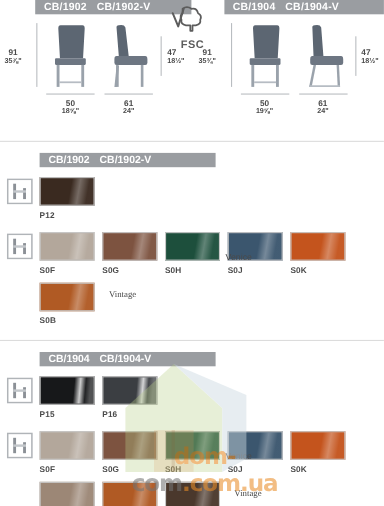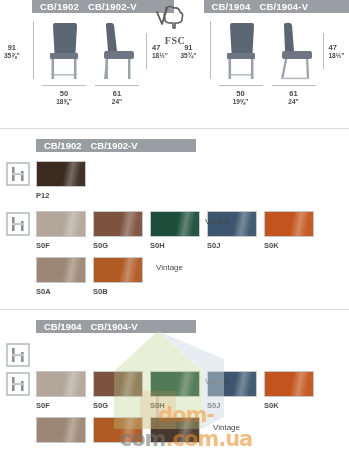--- a/index.html
+++ b/index.html
@@ -49,21 +49,21 @@
   
   .chair{position:absolute;}
   .chair svg{display:block;}
 
   
   .fsc{
     position:absolute;left:152px;top:4px;width:46px;height:40px;
     text-align:center;
   }
   .fsc .fsc-txt{
-    font-family:Liberation Serif, serif;
+    font-family:Liberation Sans, sans-serif;
     font-size:10px;font-weight:bold;color:#5c5c5c;
     letter-spacing:.5px;margin-top:-3px;
   }
 
   
   .divider{height:1px;background:#dcdcdc;margin:0;}
 
   .sec-bar{
     background:#9a9da1;height:13px;
     color:#fff;font-size:9.5px;font-weight:bold;
@@ -92,25 +92,25 @@
   }
   .sw.metal::after{
     background:linear-gradient(95deg,rgba(255,255,255,0) 62%,rgba(255,255,255,.78) 73%,rgba(255,255,255,.05) 83%,rgba(255,255,255,.25) 92%);
   }
   .sw-lbl{
     font-size:7.5px;font-weight:bold;color:#4a4a4a;
     margin-top:4px;letter-spacing:.1px;
   }
   .fam-lbl{
     font-size:8px;color:#4a4a4a;
-    margin-left:6px;margin-top:6px;white-space:nowrap;
+    margin-left:6px;margin-top:6px;white-space:nowrap;font-family:Liberation Serif, serif;
   }
   .fam-inline{
     font-size:8px;color:#4a4a4a;
-    position:absolute;left:169px;top:6px;white-space:nowrap;
+    position:absolute;left:169px;top:18px;white-space:nowrap;
   }
 
   
   .watermark{
     position:absolute;left:106px;top:325px;
     width:160px;height:125px;
     pointer-events:none;
     opacity:.62;
   }
   .wm-text{
@@ -303,24 +303,20 @@
         </div>
         <div class="sw-item">
           <div class="sw" style="background:#c4541d"></div>
           <div class="sw-lbl">S0K</div>
         </div>
         <div class="fam-inline">Venice</div>
       </div>
 
       <div class="sw-row">
         <div class="sw-item">
-          <div class="sw" style="background:#9c8776"></div>
-          <div class="sw-lbl">S0A</div>
-        </div>
-        <div class="sw-item">
           <div class="sw" style="background:#b05a24"></div>
           <div class="sw-lbl">S0B</div>
         </div>
         <div class="fam-lbl" style="margin-left:6px;">Vintage</div>
       </div>
 
     </div>
   </div>
 
   <div class="divider" style="margin-top:6px;"></div>
@@ -333,20 +329,32 @@
 
   <div class="swatch-block">
     <div class="icon-col">
       <svg class="frame-icon" viewBox="0 0 24 24">
         <rect x="1" y="1" width="22" height="22" fill="none" stroke="#b0b4b8" stroke-width="1.4"></rect>
         <rect x="6" y="5" width="2.6" height="14" fill="#8b9096"></rect>
         <rect x="15" y="9" width="2.6" height="10" fill="#8b9096"></rect>
         <rect x="6" y="11" width="11.6" height="2.2" fill="#c3c7cb"></rect>
       </svg>
     </div>
+    <div class="sw-rows">
+      <div class="sw-row">
+        <div class="sw-item">
+          <div class="sw metal" style="background:#17181a"></div>
+          <div class="sw-lbl">P15</div>
+        </div>
+        <div class="sw-item">
+          <div class="sw metal" style="background:#3b3e42"></div>
+          <div class="sw-lbl">P16</div>
+        </div>
+      </div>
+    </div>
   </div>
 
   <div class="swatch-block" style="padding-top:4px;">
     <div class="icon-col">
       <svg class="frame-icon" viewBox="0 0 24 24">
         <rect x="1" y="1" width="22" height="22" fill="none" stroke="#b0b4b8" stroke-width="1.4"></rect>
         <rect x="6" y="5" width="2.6" height="14" fill="#8b9096"></rect>
         <rect x="15" y="9" width="2.6" height="10" fill="#8b9096"></rect>
         <rect x="6" y="11" width="11.6" height="2.2" fill="#c3c7cb"></rect>
       </svg>

